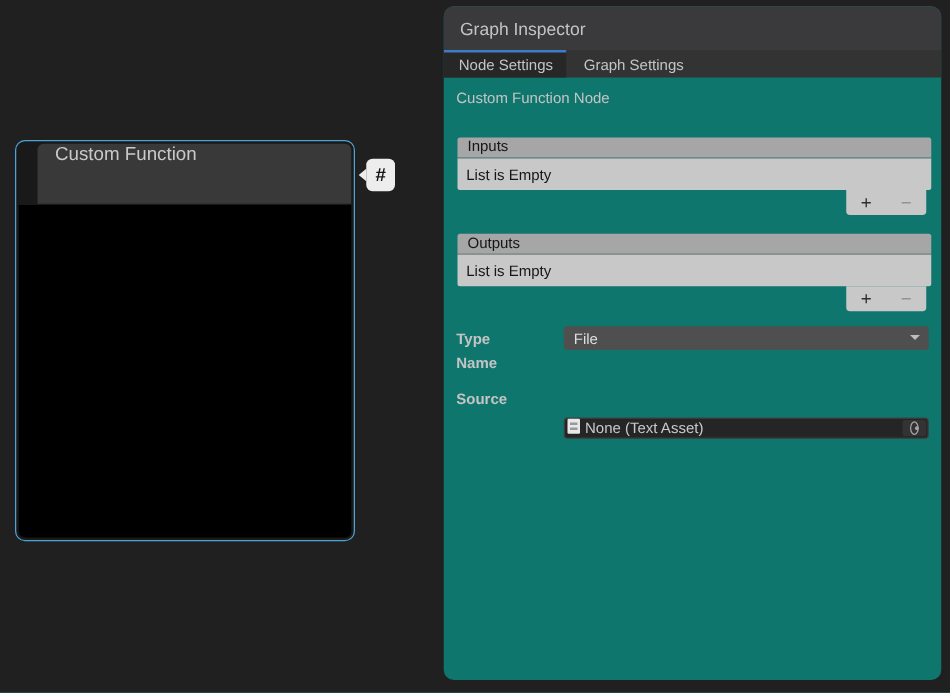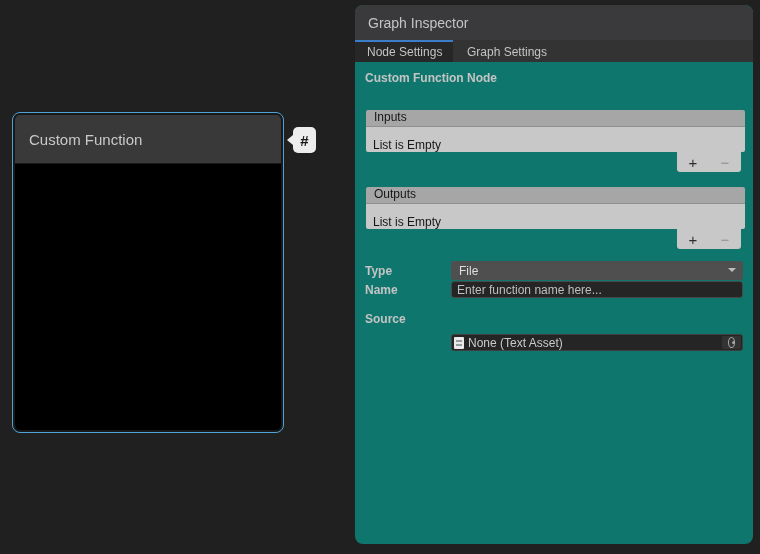--- a/index.html
+++ b/index.html
@@ -20,23 +20,23 @@
     background: #191919;
     border: 1px solid #4FA3D9;
     border-radius: 8px;
     padding: 2px;
     display: flex; flex-direction: column;
   }
   .node-header {
     height: 48px;
     background: #393939;
     border-radius: 5px 5px 0 0;
-    display: flex; align-items: center;
+    display: flex; 
     padding: 0 14px;
-    color: #C9C9C9; font-size: 15px;
+    color: #C9C9C9; font-size: 15px; margin-left: 15px;
   }
   .node-preview {
     flex: 1;
     margin-top: 1px;
     background: #000;
     border-radius: 0 0 5px 5px;
   }
 
   
   .hash-badge {
@@ -86,39 +86,39 @@
   .tab.active {
     width: 98px;
     background: #272727;
     border-top-color: #3C7DC9;
     padding-left: 12px;
   }
   .tab.inactive { padding-left: 14px; padding-right: 14px; }
 
   .section-title {
     position: absolute; left: 10px; top: 66px;
-    font-size: 12px; font-weight: bold; color: #C4C4C4;
+    font-size: 12px; font-weight: normal; color: #C4C4C4;
   }
 
   
   .relist { position: absolute; left: 11px; width: 379px; }
   .relist-header {
     height: 16px;
     background: #A6A6A6;
     border-radius: 2px 2px 0 0;
     display: flex; 
     padding-left: 8px;
     color: #161616; font-size: 12px;
   }
   .relist-body {
     height: 26px;
     background: #C8C8C8;
     border-top: 1px solid #8F8F8F;
     box-sizing: border-box;
-    display: flex; align-items: flex-end;
+    display: flex; align-items: center;
     padding-left: 7px;
     color: #161616; font-size: 12px;
     border-radius: 0 0 2px 2px;
   }
   .relist-footer {
     height: 20px; width: 64px;
     margin-left: auto; margin-right: 4px;
     background: #C8C8C8;
     border-radius: 0 0 3px 3px;
     display: flex; align-items: center; justify-content: space-around;
@@ -169,21 +169,21 @@
     font-family: "Liberation Sans", sans-serif;
     outline: none;
   }
   .textfield::placeholder { color: #BFBFBF; opacity: 1; }
   .objectfield {
     flex: 1; height: 17px;
     box-sizing: border-box;
     background: #252525;
     border: 1px solid #3E3E3E;
     border-radius: 3px;
-    display: flex; align-items: center;
+    display: flex; align-items: flex-start;
     position: relative;
     color: #C9C9C9; font-size: 12px; margin-top: 48px;
   }
   .doc-icon {
     width: 10px; height: 12px; flex: none;
     margin: 0 4px 0 2px;
     background: #E9E9E9;
     border-radius: 1px;
     position: relative;
   }
@@ -276,21 +276,20 @@
   <div class="field-row" style="top:257px">
     <span class="field-label">Type</span>
     <div class="dropdown">
       <span>File</span>
       <span class="dropdown-arrow"></span>
     </div>
   </div>
 
   <div class="field-row" style="top:276px">
     <span class="field-label">Name</span>
-    <input class="textfield" type="text" placeholder="Enter function name here..." style="">
   </div>
 
   <div class="field-row" style="top:305px">
     <span class="field-label">Source</span>
     <div class="objectfield">
       <span class="doc-icon"></span>
       <span>None (Text Asset)</span>
       <button class="picker-btn">
         <span class="picker-circle"></span>
       </button>

